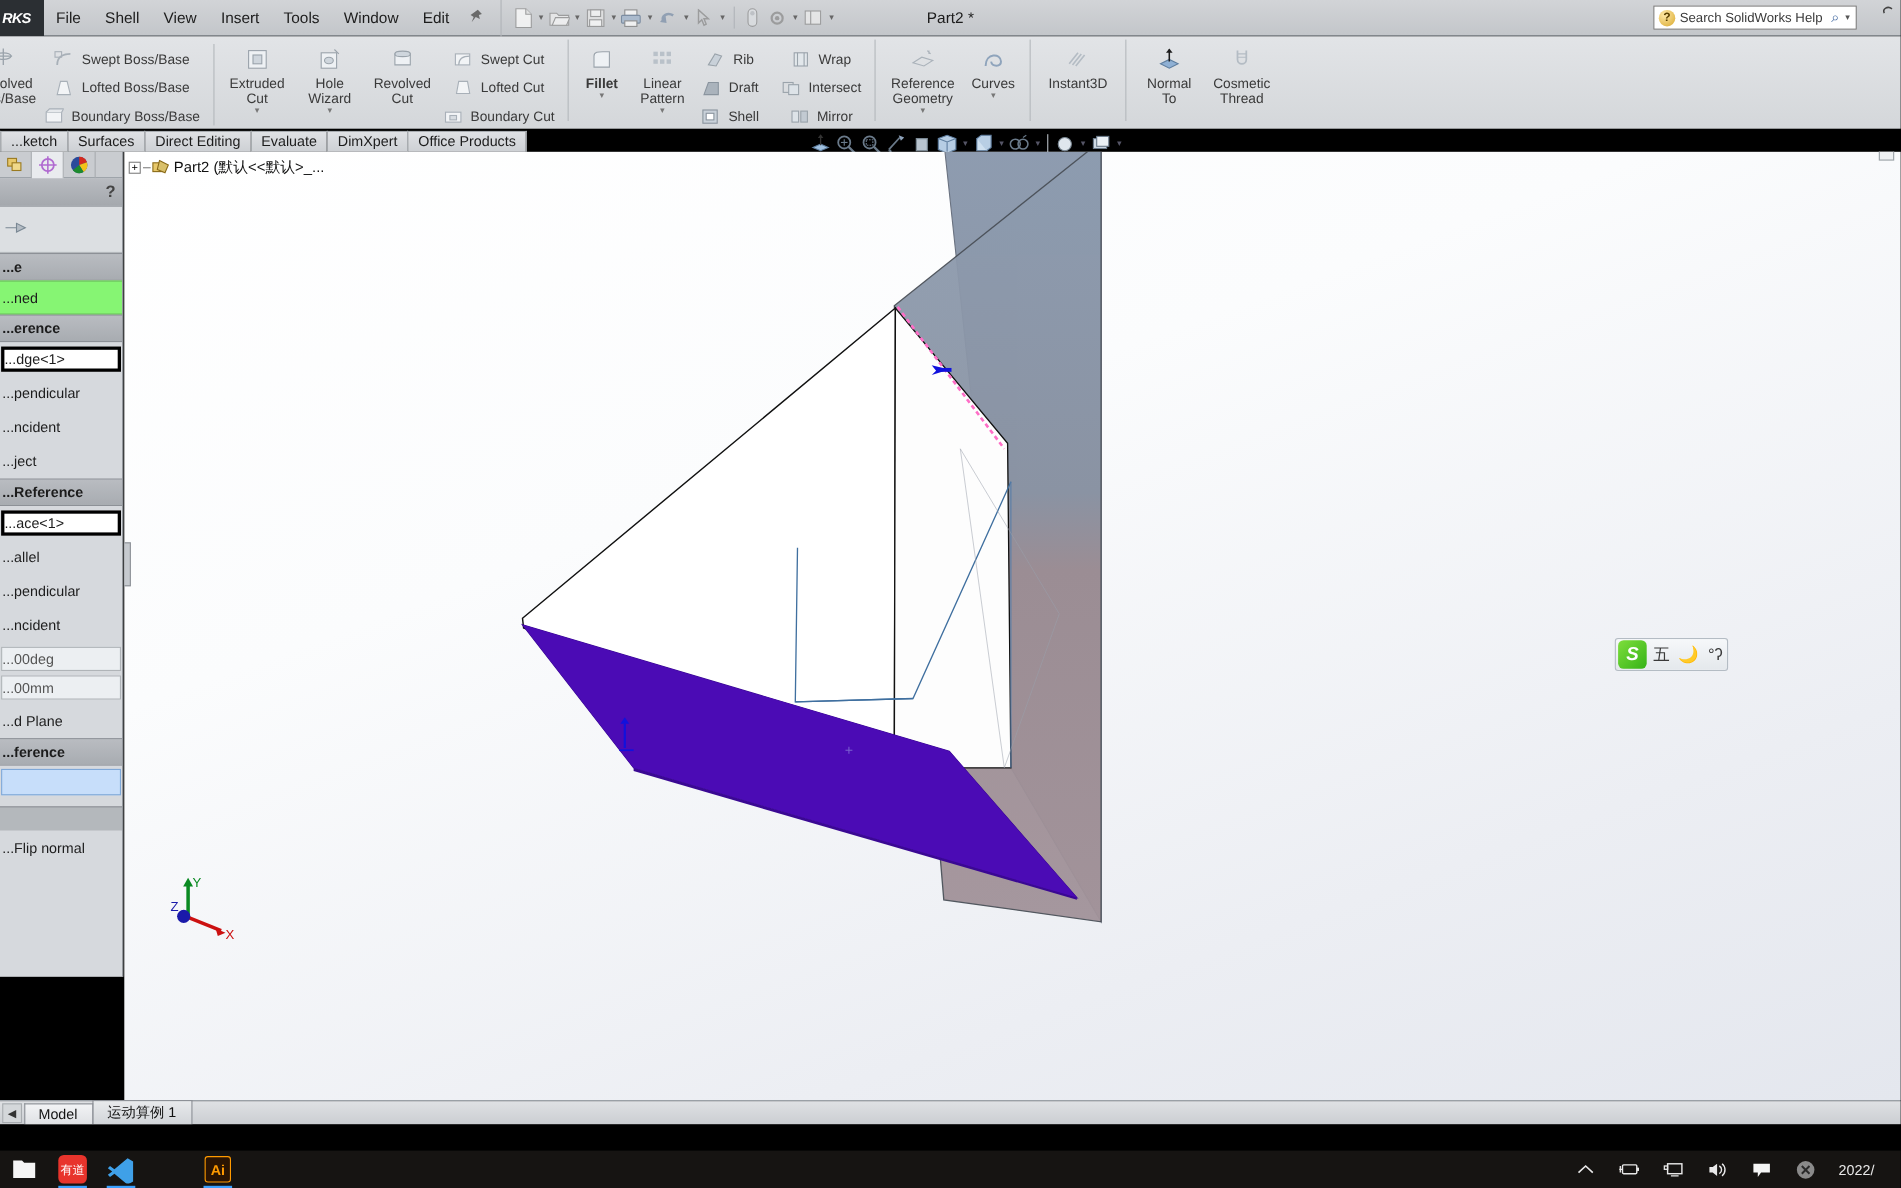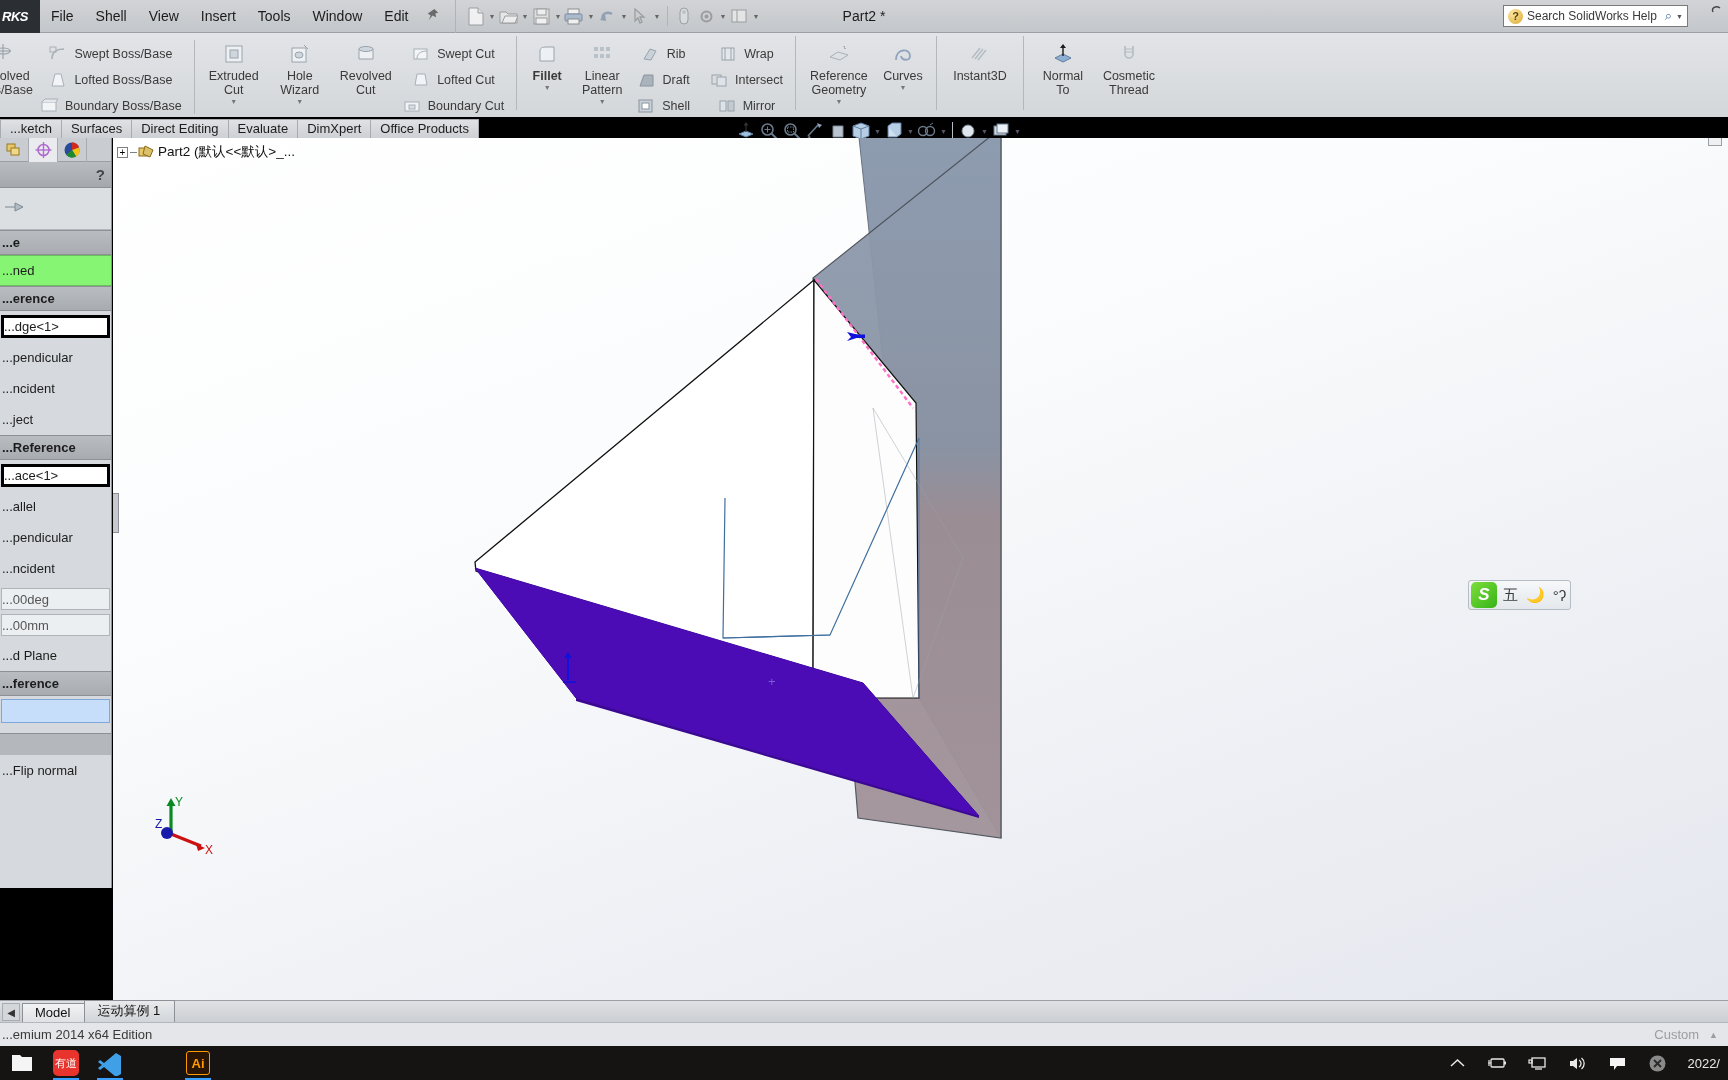--- a/index.html
+++ b/index.html
@@ -175,21 +175,21 @@
   .status-right { margin-left:auto; color:#9a9da1; padding-right: 10px; display:flex; align-items:center; gap:10px; }
 
   
   .taskbar {
     position: absolute; left: 0; top: 1046px; width: 1728px; height: 34px;
     background: rgba(24,22,20,.92); display:flex; 
   }
   .tb-icon { width: 44px; height: 34px; display:flex; align-items:center; justify-content:center; position:relative; }
   .tb-icon.active { background: rgba(255,255,255,.14); margin-top: 34px; }
   .tb-underline { position:absolute; bottom:0; left:9px; width:26px; height:2px; background:#3aa0ff; }
-  .tray { margin-left:auto; display:flex; align-items:center; gap:20px; padding-right: 8px;
+  .tray { margin-left:auto; display:flex; align-items:center; gap:20px; padding-right: 24px;
           color:#e8e8e8; font-size: 13px; }
   .tray-ico { width: 20px; height:20px; display:flex;align-items:center;justify-content:center; }
 
   
   .ime {
     position: absolute; left: 1468px; top: 580px; height: 30px;
     display: flex; align-items: center;
     background: linear-gradient(#f6f8fa,#e4e8ec);
     border: 1px solid #b4bcc4; border-radius: 3px;
     padding: 0 2px; gap: 4px;
@@ -783,27 +783,20 @@
     <div class="ime-item">🌙</div>
     <div class="ime-item">°ʔ</div>
   </div>
 
   <div class="bottombar">
     <div class="bt-nav">◀</div>
     <div class="btab active">Model</div>
     <div class="btab">运动算例 1</div>
   </div>
 
-  <div class="statusbar">
-    <span style="padding-left:2px;">...emium 2014 x64 Edition</span>
-    <span class="status-right">
-      <span>Custom</span>
-      <span style="font-size:9px;">▲</span>
-    </span>
-  </div>
 
   <div class="taskbar">
     <div class="tb-icon">
       <svg width="24" height="22" viewBox="0 0 24 22">
           <path d="M2 3 h8 l2 2 h10 v14 h-20 z" fill="#f5f5f5"></path>
         </svg>
     </div>
     <div class="tb-icon">
       <div style="width:26px;height:26px;background:#e8342c;border-radius:5px;color:#fff;font-size:11px;display:flex;align-items:center;justify-content:center;">有道</div>
       <div class="tb-underline"></div>

